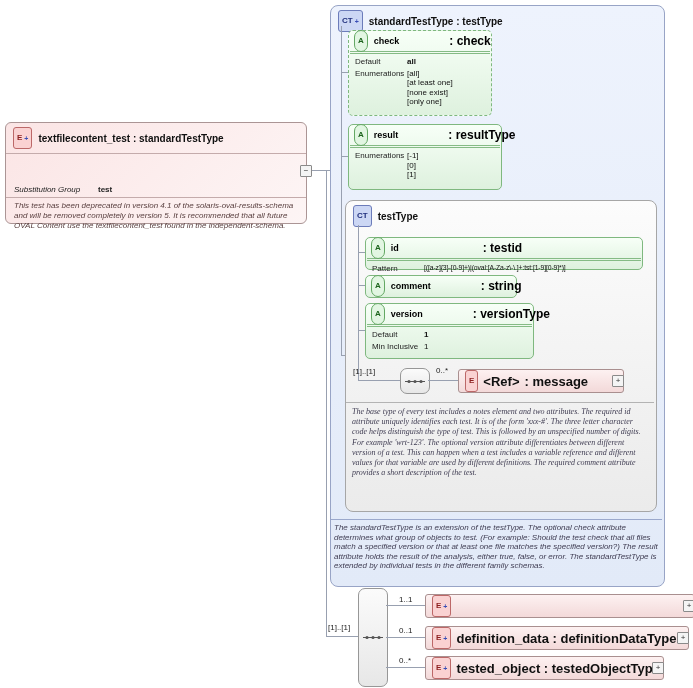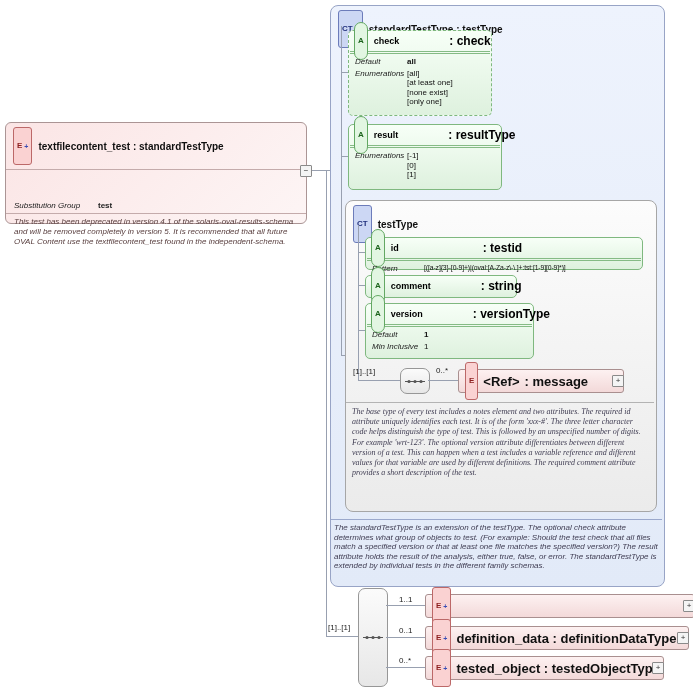--- a/index.html
+++ b/index.html
@@ -25,36 +25,36 @@
   .docs-pink{padding:3px 8px;color:#5a4040;}
   .docs-abs{position:absolute;}
   .docs-slate{color:#3f3c52;}
 
   .ct-box{position:absolute;border:1px solid #98a4c6;border-radius:8px;
     background:linear-gradient(180deg,#eef3fd,#e2eaf8);}
   .tt-box{position:absolute;border:1px solid #a6a6a6;border-radius:8px;
     background:linear-gradient(180deg,#fcfcfc,#ebebeb);}
 
   .badge{display:inline-flex;align-items:center;justify-content:center;font-weight:bold;
-    border:1px solid;border-radius:3px;height:12px;padding:12px 3px;font-size:8px;line-height:1;flex:0 0 auto;}
+    border:1px solid;border-radius:3px;height:12px;padding:4px 3px;font-size:8px;line-height:1;flex:0 0 auto;}
   .badge .plus{font-size:7px;margin-left:2px;color:#394db5;font-weight:bold;}
   .badge-e{background:#fad2d2;border-color:#bc6868;color:#8c1f1f;}
   .badge-a{background:#e2f6e2;border-color:#63a863;color:#1d641d;border-radius:8px;}
   .badge-ct{background:#ccd7f4;border-color:#6c7cba;color:#21307c;}
 
   .attr-box{position:absolute;border:1px solid #7fb87f;border-radius:5px;
     background:linear-gradient(180deg,#f7fff7,#def1de);}
   .attr-box.dashed{border-style:dashed;}
   .attr-header{display:flex;align-items:center;gap:6px;padding:2px 5px;height:16px;}
   .attr-name{font-size:9px;font-weight:bold;color:#000;white-space:nowrap;}
   .attr-type{font-size:12px;font-weight:bold;color:#000;white-space:nowrap;margin-left:44px;}
   .w42{min-width:42px;}
   .attr-sep{border-top:3px double #85bb85;margin:0 1px;}
   .attr-rows{display:grid;grid-template-columns:52px 1fr;padding:3px 6px 3px 6px;row-gap:2px;font-size:8px;align-items:start;}
-  .prop-label{font-style:italic;color:#222;}
+  .prop-label{color:#222;}
   .prop-value{line-height:1.2;color:#111;}
   .prop-value.b{font-weight:bold;}
   .tiny{font-size:6.8px;letter-spacing:-0.1px;white-space:nowrap;}
 
   .elem-box{position:absolute;display:flex;align-items:center;gap:5px;padding:0 6px;
     border:1px solid #a98f8f;border-radius:3px;
     background:linear-gradient(180deg,#fdf1f1,#f3d9d9);}
   .elem-title{font-size:13px;font-weight:bold;white-space:nowrap;color:#101010;}
 
   .seq-box{position:absolute;display:flex;align-items:center;justify-content:center;

